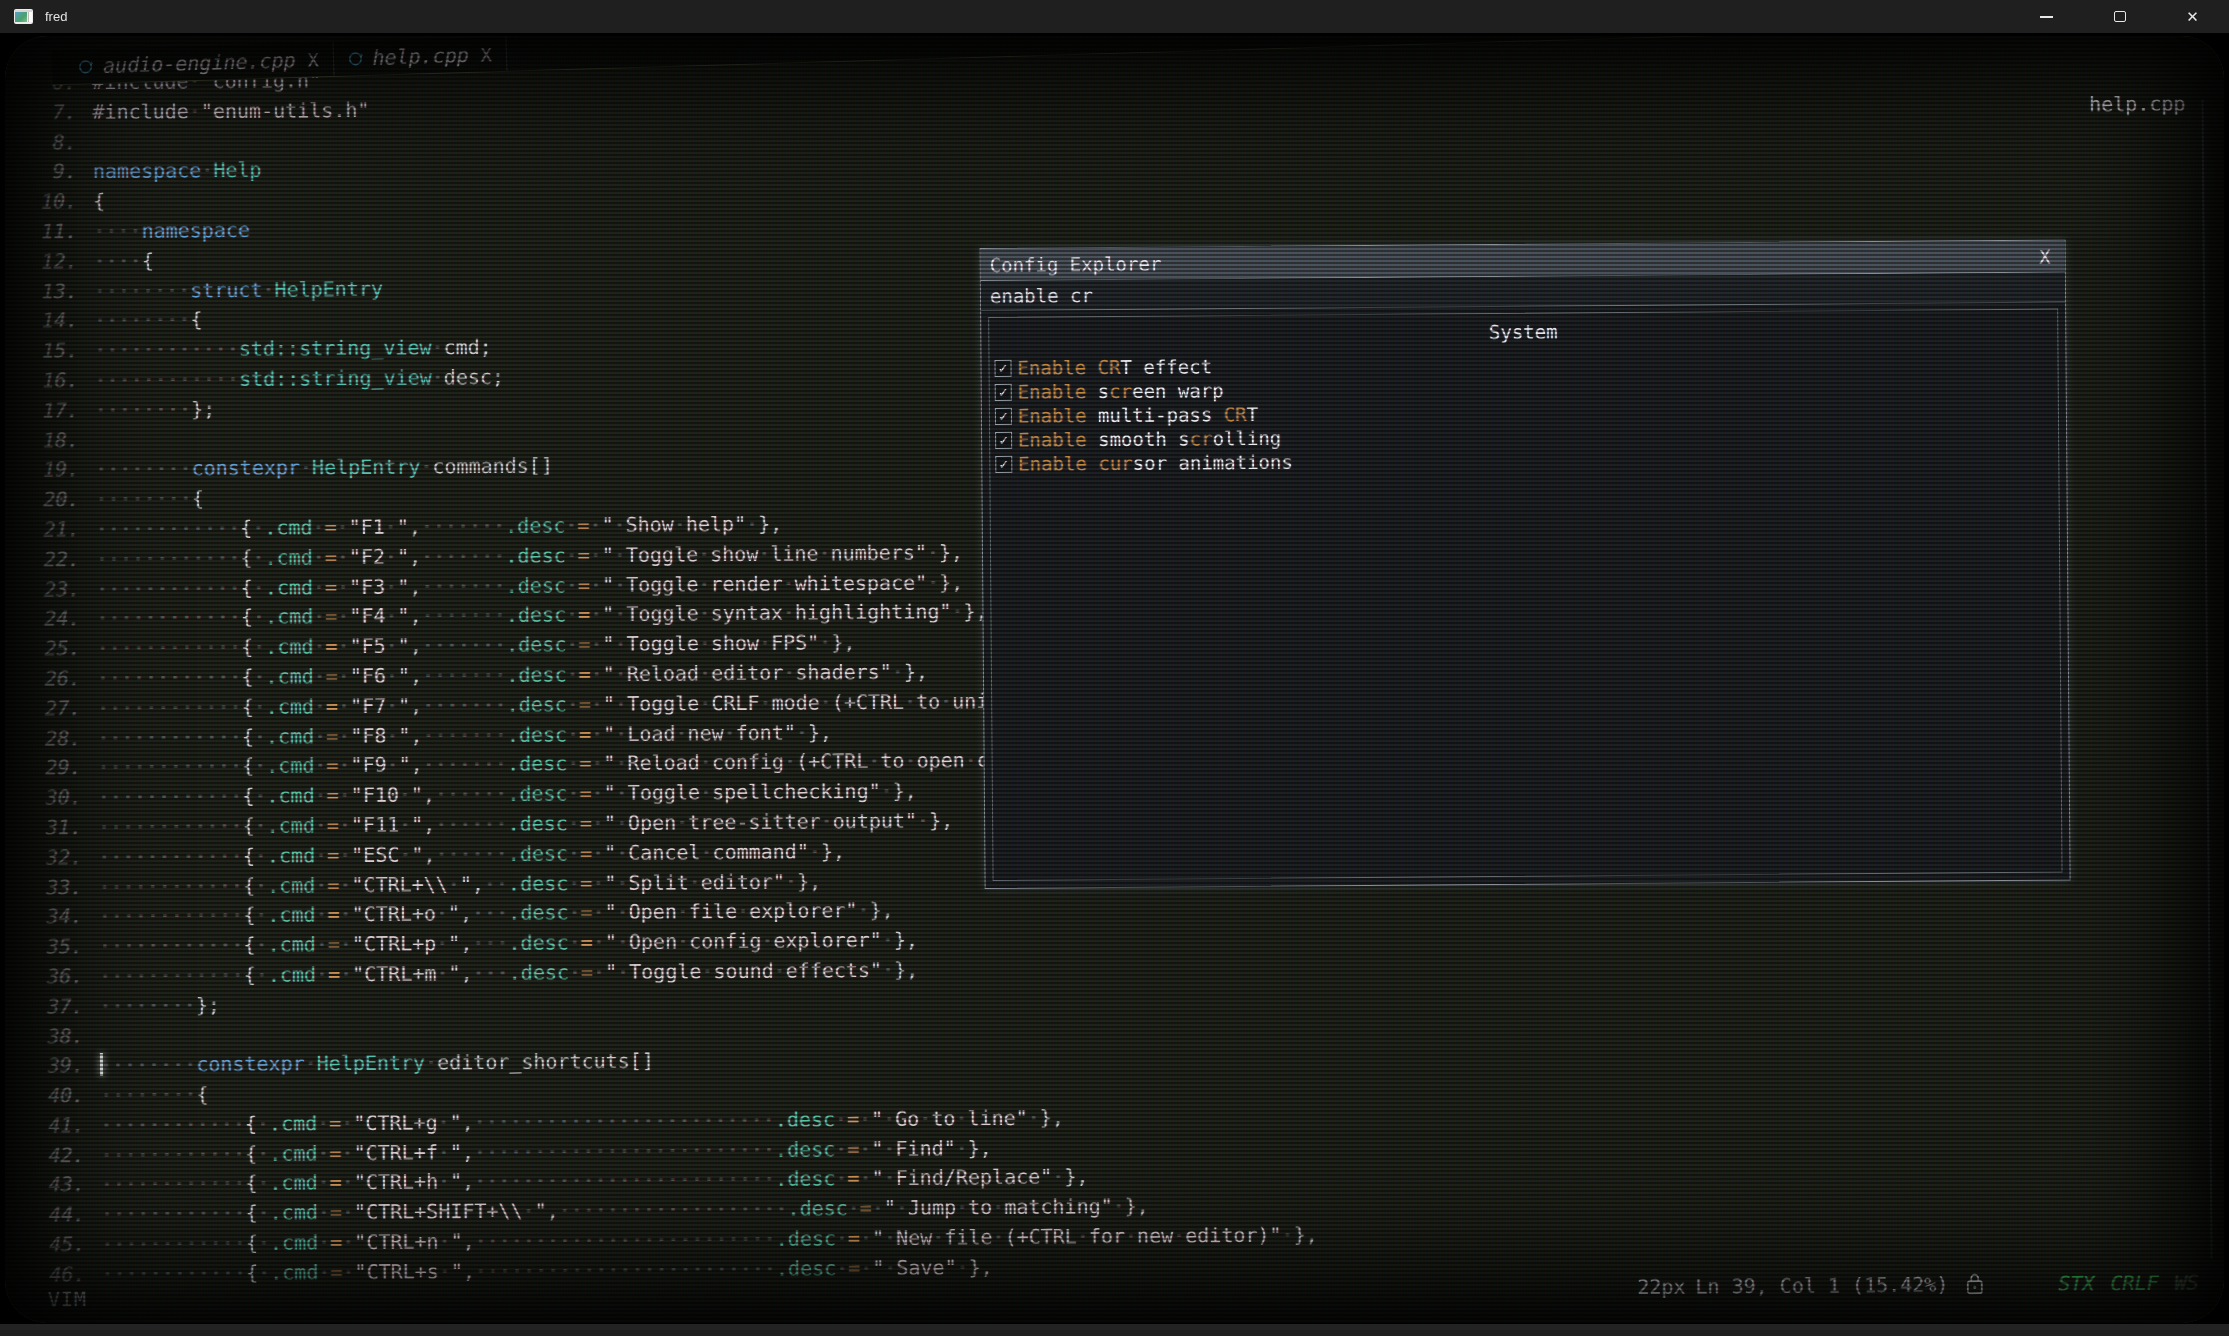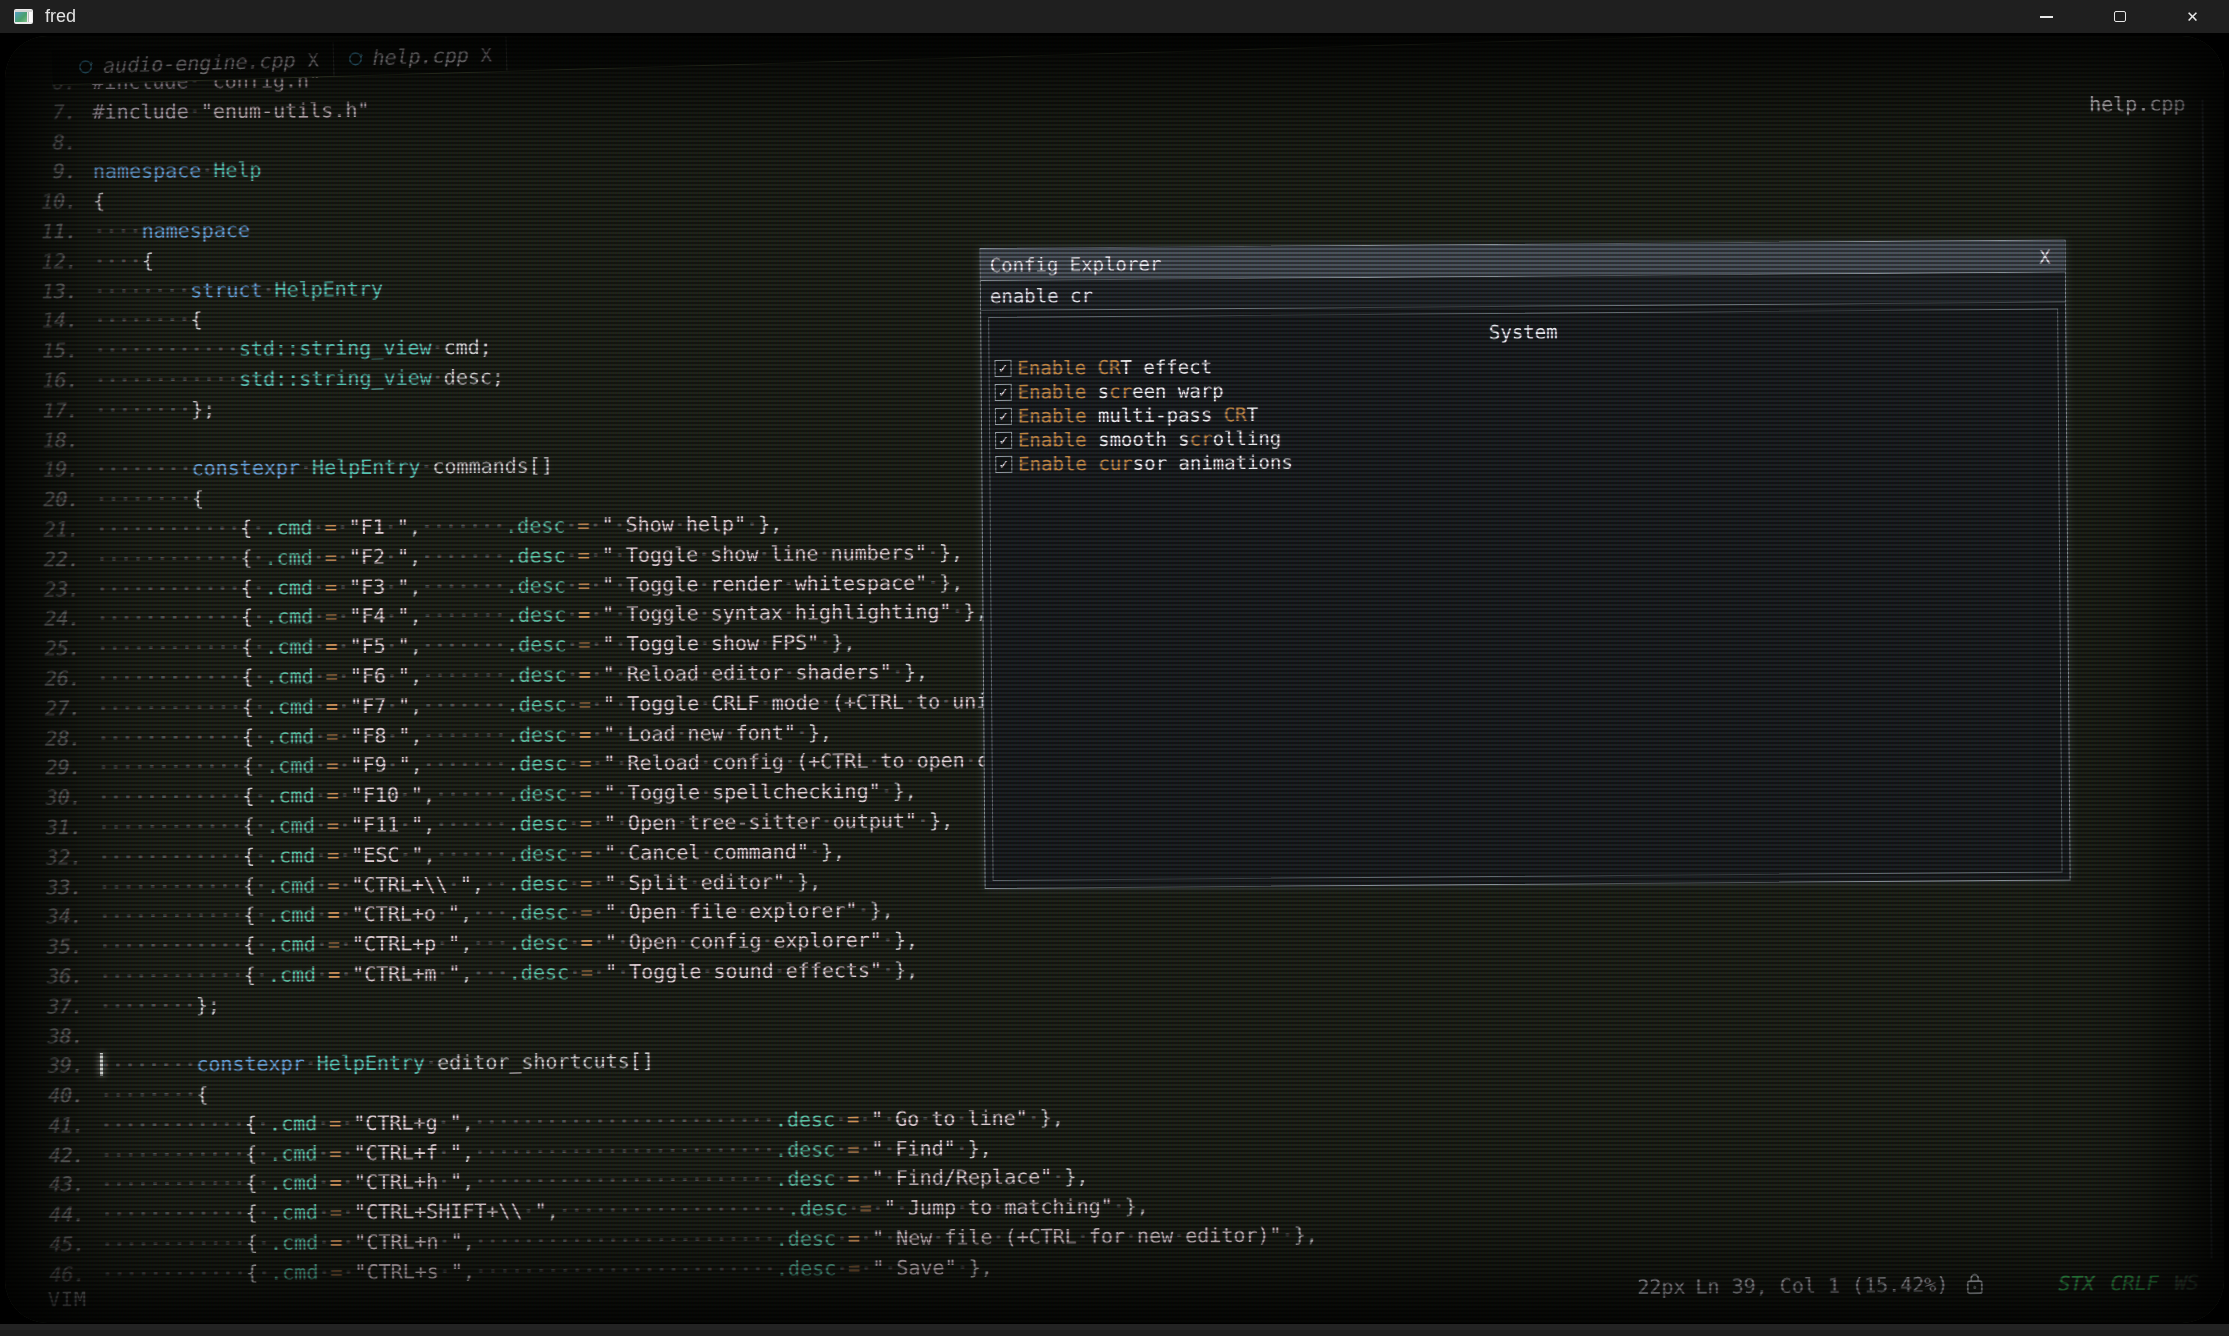--- a/index.html
+++ b/index.html
@@ -5,21 +5,21 @@
   html,body{margin:0;padding:0;background:#1e1e1e;width:2229px;height:1336px;overflow:hidden;}
   *{box-sizing:border-box;}
   
   .titlebar{position:absolute;left:0;top:0;width:2229px;height:33px;background:#1f1f1f;
     display:flex;align-items:center;font-family:"Liberation Sans",sans-serif;color:#e2e2e2;}
   .appicon{width:19px;height:15px;margin-left:14px;position:relative;background:#ececec;border-radius:2px;}
   .appicon .pane{position:absolute;left:1px;top:3px;width:12px;height:10px;
     background:linear-gradient(135deg,#57a0c8 0%,#4aa06c 60%,#7fc08a 100%);}
   .appicon .strip{position:absolute;right:1px;top:3px;width:4px;height:10px;background:#fbfbfb;border-left:1px solid #bbb;}
   .appicon .top{position:absolute;left:1px;top:1px;right:1px;height:2px;background:#d6d6d6;}
-  .wtitle{margin-left:12px;font-size:18px;}
+  .wtitle{margin-left:12px;font-size:13px;}
   .wcontrols{margin-left:auto;display:flex;height:33px;}
   .wbtn{width:73px;height:33px;display:flex;align-items:center;justify-content:center;color:#e8e8e8;font-size:15px;}
   .minglyph{width:13px;height:2px;background:#e8e8e8;}
   .maxglyph{width:12px;height:11px;border:1.5px solid #e8e8e8;border-radius:2px;}
   
   .crt{position:absolute;left:0;right:0;top:33px;bottom:6px;background:#000;}
   .frame-bottom{position:absolute;left:0;right:0;bottom:0;height:6px;background:#232323;}
   .screen{position:absolute;left:5px;right:5px;top:3px;bottom:7px;background:#181b12;border-radius:42px;overflow:hidden;}
   .screen::before{content:"";position:absolute;inset:0;z-index:60;pointer-events:none;
     background:repeating-linear-gradient(180deg,rgba(0,0,0,0) 0 2px,rgba(0,0,0,.42) 2px 4px),

